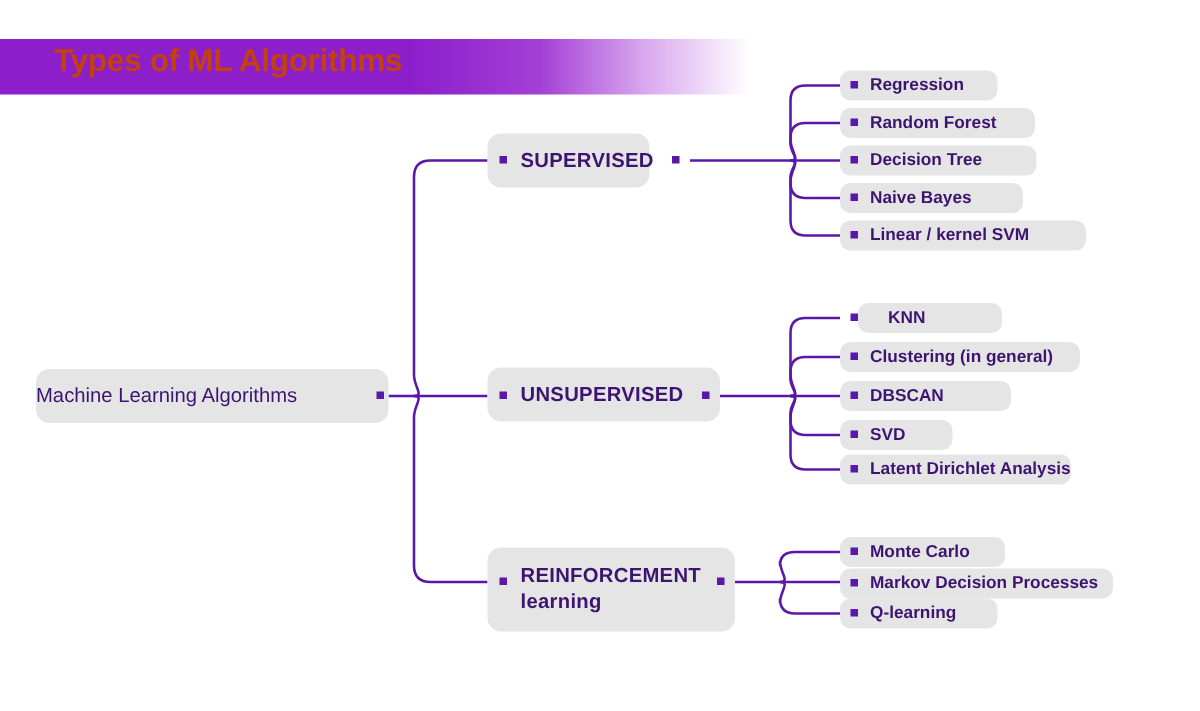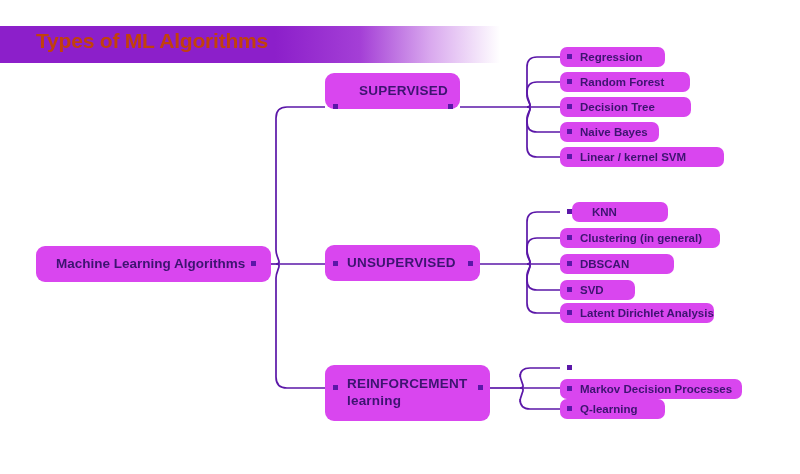--- a/index.html
+++ b/index.html
@@ -52,57 +52,55 @@
   }
   #connectors path, #connectors line {
     fill: none;
     stroke: #5b17a8;
     stroke-width: 1.7;
   }
 
   
   .node {
     position: absolute;
-    background: #d946ef;
+    background: #e5e5e5;
     border-radius: 9px;
     color: #3d1470;
     display: flex;
     align-items: center;
     box-sizing: border-box;
   }
   .node-label {
     white-space: pre-line;
     line-height: 1.25;
   }
 
   
   #node-root {
     left: 24px;
     top: 246px;
     width: 235px;
     height: 36px;
-    padding-left: 20px;
+    padding-left: 0;
     font-size: 13.5px;
-    font-weight: bold;
-    margin-left: 12px;
+    font-weight: normal;
   }
 
   
   .branch {
     font-size: 13.5px;
     font-weight: bold;
     letter-spacing: 0.2px;
     padding-left: 22px;
   }
   #node-supervised {
     left: 325px;
-    top: 73px;
-    width: 135px;
+    top: 89px;
+    width: 108px;
     height: 36px;
-    justify-content: center;
   }
   #node-unsupervised {
     left: 325px;
     top: 245px;
     width: 155px;
     height: 36px;
   }
   #node-reinforcement {
     left: 325px;
     top: 365px;
@@ -197,21 +195,21 @@
   <div class="node leaf" style="left:560px; top:72px; width:130px;">
     <span class="node-label">Random Forest</span>
   </div>
   <div class="dot" style="left:567px; top:79px;"></div>
 
   <div class="node leaf" style="left:560px; top:97px; width:131px;">
     <span class="node-label">Decision Tree</span>
   </div>
   <div class="dot" style="left:567px; top:104px;"></div>
 
-  <div class="node leaf" style="left:560px; top:122px; width:99px;">
+  <div class="node leaf" style="left:560px; top:122px; width:122px;">
     <span class="node-label">Naive Bayes</span>
   </div>
   <div class="dot" style="left:567px; top:129px;"></div>
 
   <div class="node leaf" style="left:560px; top:147px; width:164px;">
     <span class="node-label">Linear / kernel SVM</span>
   </div>
   <div class="dot" style="left:567px; top:154px;"></div>
 
   <div class="node leaf" style="left:572px; top:202px; width:96px;">
@@ -232,20 +230,23 @@
   <div class="node leaf" style="left:560px; top:280px; width:75px;">
     <span class="node-label">SVD</span>
   </div>
   <div class="dot" style="left:567px; top:287px;"></div>
 
   <div class="node leaf" style="left:560px; top:303px; width:154px;">
     <span class="node-label">Latent Dirichlet Analysis</span>
   </div>
   <div class="dot" style="left:567px; top:310px;"></div>
 
+  <div class="node leaf" style="left:560px; top:358px; width:110px;">
+    <span class="node-label">Monte Carlo</span>
+  </div>
   <div class="dot" style="left:567px; top:365px;"></div>
 
   <div class="node leaf" style="left:560px; top:379px; width:182px;">
     <span class="node-label">Markov Decision Processes</span>
   </div>
   <div class="dot" style="left:567px; top:386px;"></div>
 
   <div class="node leaf" style="left:560px; top:399px; width:105px;">
     <span class="node-label">Q-learning</span>
   </div>

